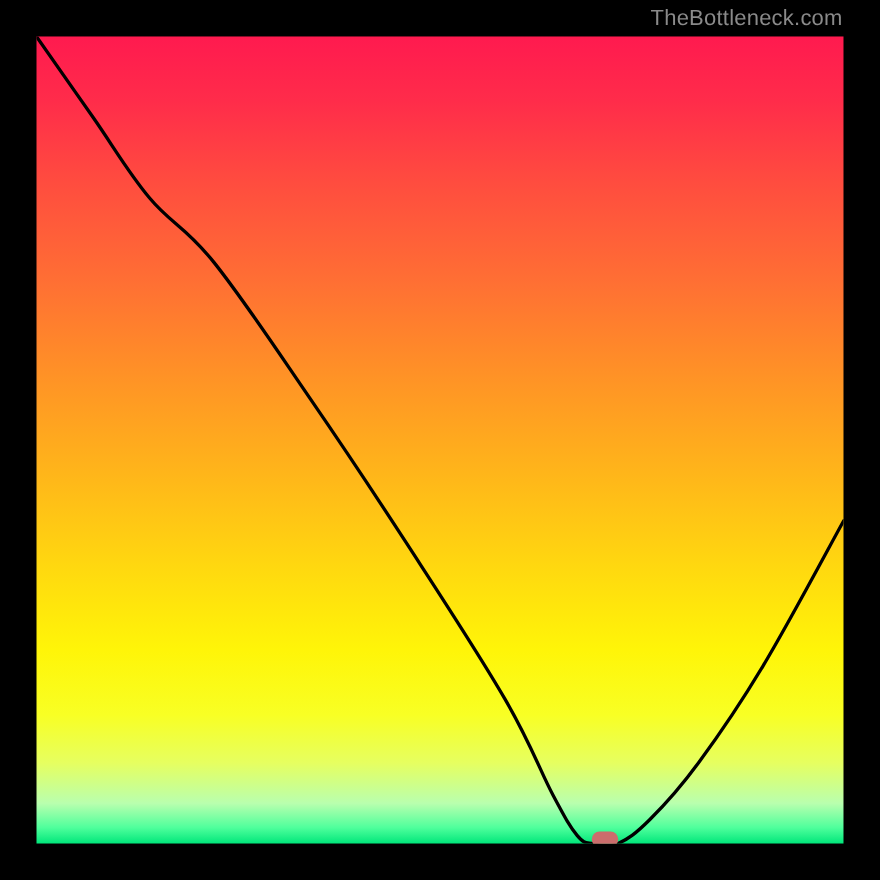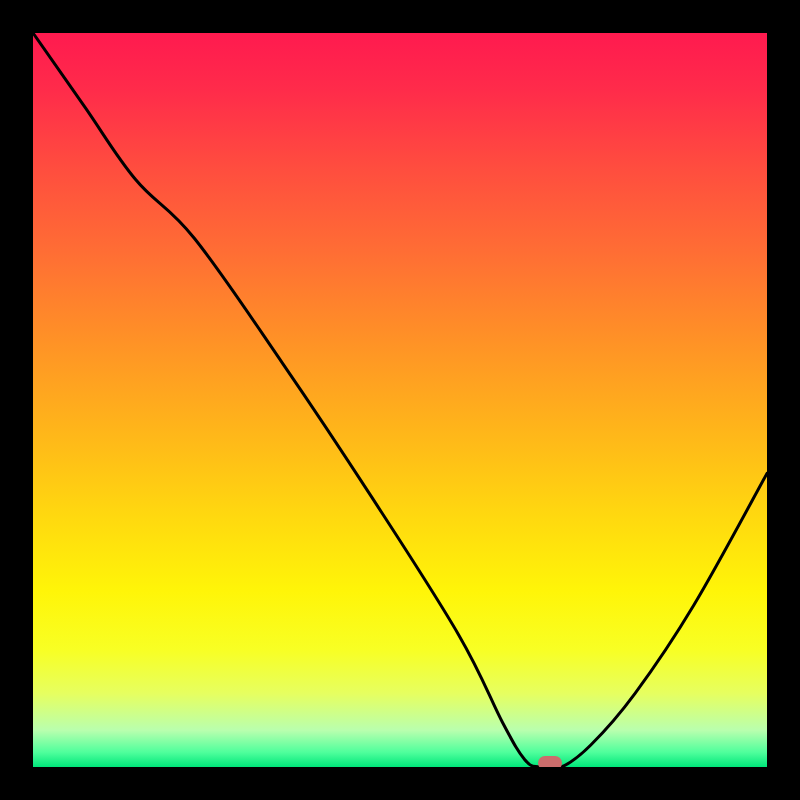--- a/index.html
+++ b/index.html
@@ -78,13 +78,14 @@
   <div class="plot">
     <div class="gradient-bg"></div>
 
     <svg class="curve" viewBox="0 0 734 734" preserveAspectRatio="none">
       <path id="curve-path" fill="none" stroke="#000" stroke-width="3" stroke-linecap="round" stroke-linejoin="round" d="M 0.0 0.0 C 9.2 13.2, 32.9 47.0, 51.4 73.4 C 69.9 99.8, 82.9 123.0, 102.8 146.8 C 122.6 170.6, 135.1 172.5, 161.5 205.5 C 187.9 238.5, 217.9 284.1, 249.6 330.3 C 281.3 376.5, 305.9 413.5, 337.6 462.4 C 369.3 511.3, 401.9 560.9, 425.7 601.9 C 449.5 642.8, 457.9 667.5, 469.8 690.0 C 481.7 712.4, 485.2 718.7, 491.8 726.7 C 498.4 734.6, 499.9 732.7, 506.5 734.0 C 513.1 735.3, 519.2 738.0, 528.5 734.0 C 537.7 730.0, 544.6 725.2, 557.8 712.0 C 571.1 698.8, 583.4 685.7, 601.9 660.6 C 620.4 635.5, 636.8 612.2, 660.6 572.5 C 684.4 532.9, 720.8 464.2, 734.0 440.4"></path>
     </svg>
 
     <div class="marker" id="opt-marker" style="left: 517.47px; top: 730px;"></div>
   </div>
 
+  <div class="watermark">TheBottleneck.com</div>
 </div>
 
 </body></html>

